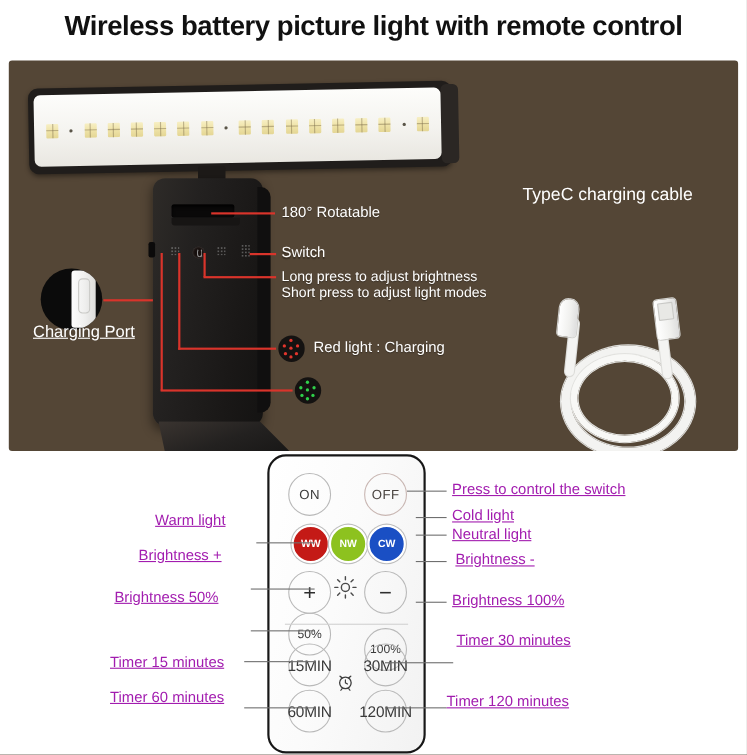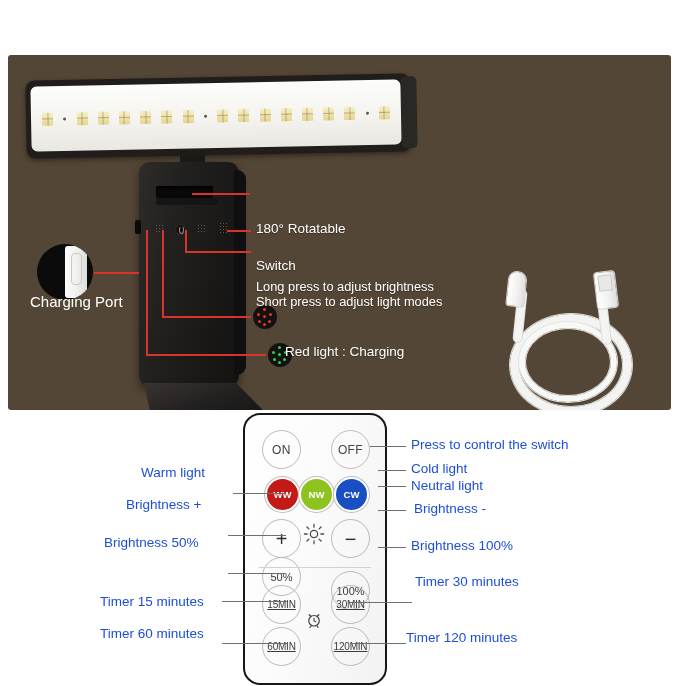--- a/index.html
+++ b/index.html
@@ -169,21 +169,20 @@
   .status-dot span{
     position:absolute;width:3px;height:3px;border-radius:50%;
   }
 
   
   .cline{position:absolute;background:#d9342b;height:1.6px;transform-origin:left center;}
   .cvert{position:absolute;background:#d9342b;width:1.6px;}
   .blabel{
     position:absolute;color:#ffffff;font-size:13.5px;white-space:nowrap;
     text-shadow:0 1px 1px rgba(0,0,0,.35);
-    margin-top:36px;
   }
   .blabel.small{font-size:12.8px;}
   .wlabel{
     position:absolute;color:#ffffff;font-size:15px;white-space:nowrap;
   }
 
   
   .remote{
     position:absolute;left:243px;top:413px;width:140px;height:268px;
     background:linear-gradient(105deg,#ffffff 0%,#fbfbfb 45%,#f2f2f2 100%);
@@ -192,48 +191,49 @@
   .rbtn{
     position:absolute;width:37px;height:37px;border-radius:50%;
     display:flex;align-items:center;justify-content:center;
     font-size:10.5px;color:#3a3a3a;background:transparent;
     border:1px solid #b9b9b9;
   }
   .rbtn.onoff{font-size:12px;letter-spacing:.4px;}
   .rbtn.off{border-color:#c9b7b3;color:#4a4440;}
   .rbtn.plusminus{font-size:20px;color:#2e2e2e;line-height:1;}
   .rbtn.pct{font-size:11px;}
-  .rbtn.min{font-size:10px;letter-spacing:-.2px;text-decoration:underline;}
+  .rbtn.min{font-size:14px;letter-spacing:-.2px;}
   .cbtn{
     position:absolute;width:31px;height:31px;border-radius:50%;
     display:flex;align-items:center;justify-content:center;
     font-size:9.5px;font-weight:bold;color:#ffffff;
     border:2.5px solid #ffffff;
     box-shadow:0 0 0 1px #bdbdbd;
   }
   .divider{
     position:absolute;left:14px;top:152px;width:112px;height:1px;
     background:#d2d2d2;
   }
   .sun-icon{position:absolute;left:58px;top:108px;width:22px;height:22px;}
   .clock-icon{position:absolute;left:60px;top:196px;width:18px;height:18px;}
 
   
   .gline{position:absolute;background:#6f6f6f;height:1.1px;}
   .glabel{
-    position:absolute;font-size:13.5px;color:#1d4ed8;white-space:nowrap;
+    position:absolute;font-size:13.5px;color:#a21caf;white-space:nowrap;text-decoration:underline;
   }
   .glabel.r{text-align:left;}
   .glabel.l{text-align:right;}
 </style>
 </head>
 <body>
 
 <div class="page">
 
+  <div class="title">Wireless battery picture light with remote control</div>
 
   <div class="brown-panel">
 
     <div class="led-bar">
       <div class="led-shell"></div>
       <div class="led-diffuser">
         <div class="led-row">
           <span class="led-chip"></span>
           <span class="led-dot"></span>
           <span class="led-chip"></span>
@@ -293,26 +293,27 @@
     <div class="status-dot" style="left:260px;top:288px;">
       <span style="left:10px;top:3px;background:#2fd04a;"></span>
       <span style="left:4px;top:8px;background:#2fd04a;"></span>
       <span style="left:16px;top:8px;background:#2fd04a;"></span>
       <span style="left:10px;top:10px;background:#2fd04a;"></span>
       <span style="left:5px;top:15px;background:#2fd04a;"></span>
       <span style="left:15px;top:15px;background:#2fd04a;"></span>
       <span style="left:10px;top:18px;background:#2fd04a;"></span>
     </div>
 
-    <div class="wlabel" style="left:22px;top:238px;">Charging Port</div>
+    <div class="wlabel" style="left:22px;top:238px;text-decoration:underline;">Charging Port</div>
     <div class="blabel" style="left:248px;top:130px;">180° Rotatable</div>
     <div class="blabel" style="left:248px;top:167px;">Switch</div>
     <div class="blabel small" style="left:248px;top:188px;">Long press to adjust brightness</div>
     <div class="blabel small" style="left:248px;top:203px;">Short press to adjust light modes</div>
     <div class="blabel" style="left:277px;top:253px;">Red light : Charging</div>
+    <div class="wlabel" style="left:467px;top:114px;font-size:16px;">TypeC charging cable</div>
 
     <div class="cable-area">
       <div class="cable-loop"></div>
       <div class="cable-loop2"></div>
       <div class="cable-lead lead-left"></div>
       <div class="cable-lead lead-right"></div>
       <div class="plug plug-c"></div>
       <div class="plug plug-a"></div>
     </div>
 

